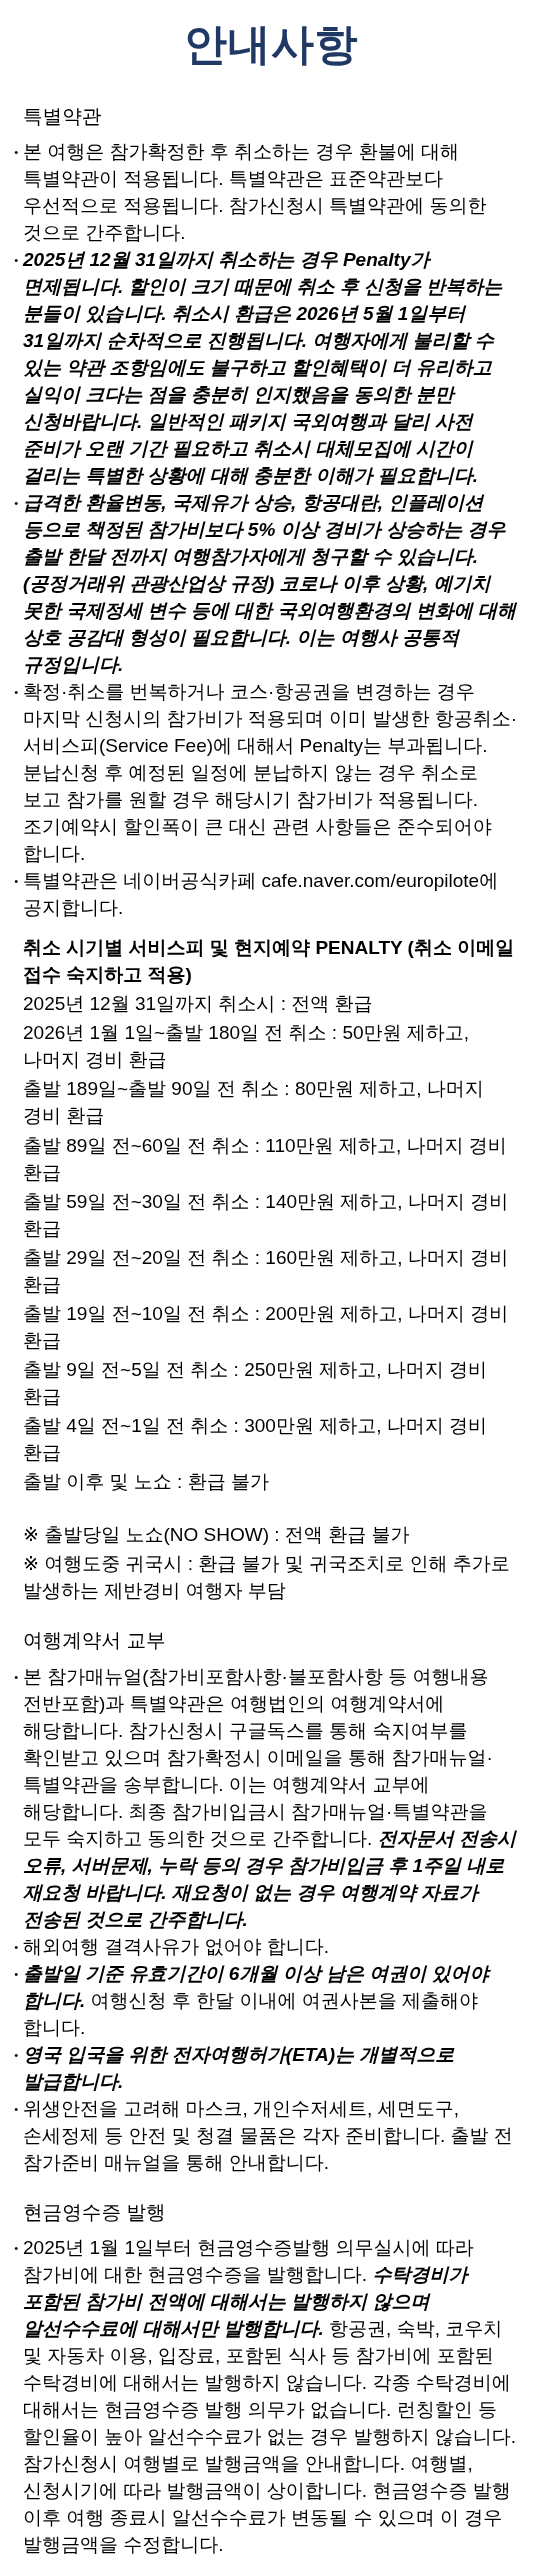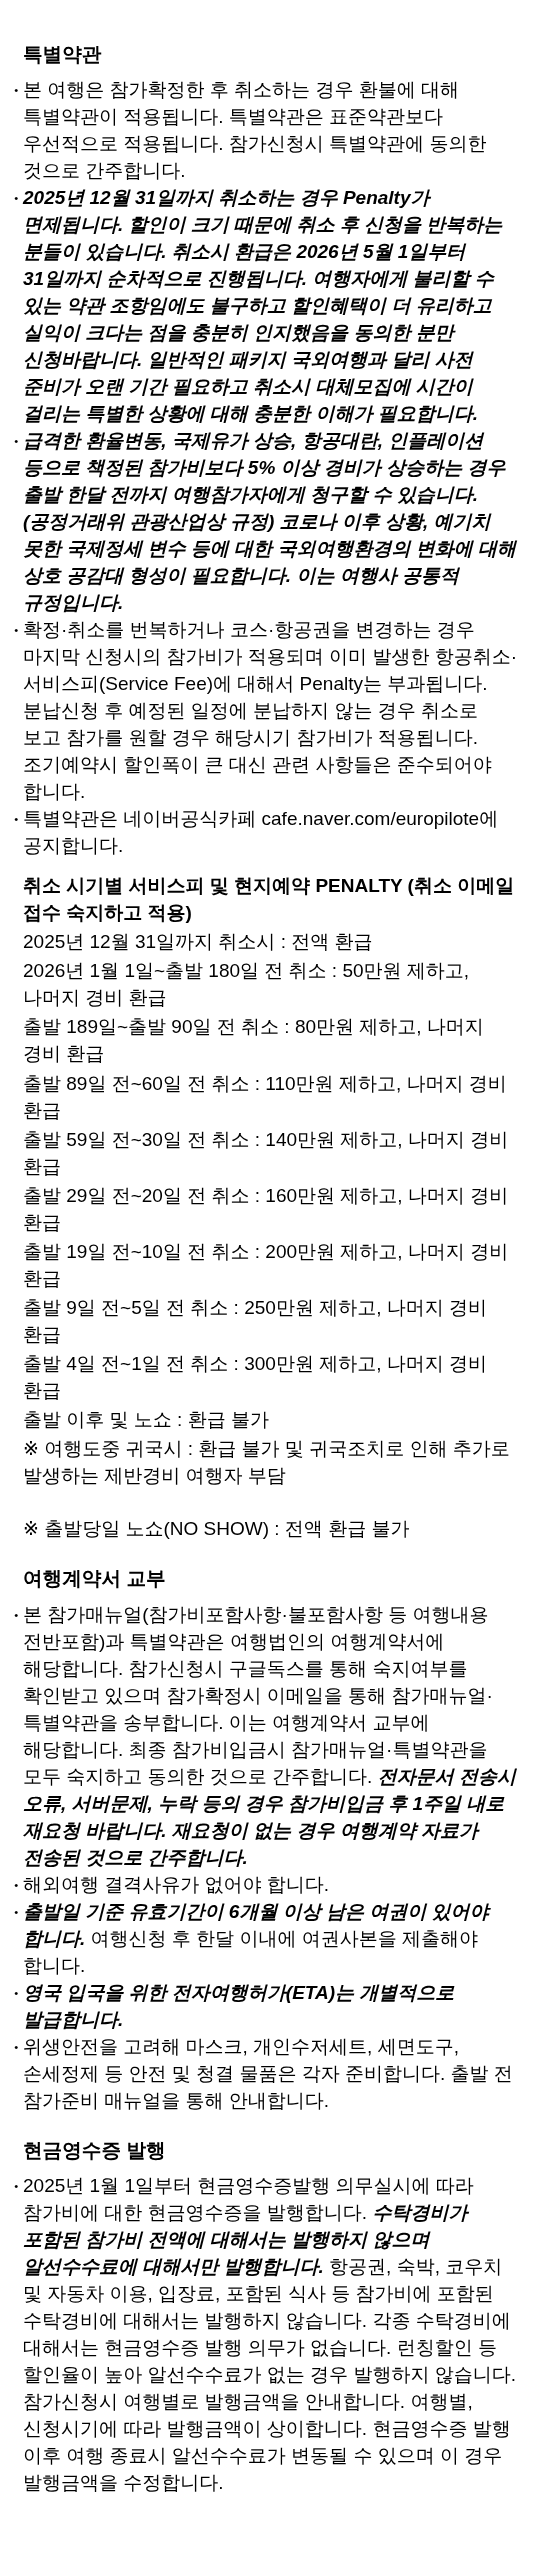--- a/index.html
+++ b/index.html
@@ -19,58 +19,59 @@
   .doc-title{
     font-size:43px;line-height:52px;
     font-weight:900;
     color:#1f3864;
     text-align:center;
     margin:0 0 34px 0;
     letter-spacing:0.5px;
   }
   .section-heading{
     font-size:19.6px;line-height:24px;
-    font-weight:bold;
+    font-weight:normal;
     margin:24px 0 10.3px 0;
   }
   .bullet{position:relative;margin:0;}
   .bullet .marker{
     position:absolute;left:-8.8px;top:1px;
     font-size:11.3px;line-height:26px;
   }
   .subheading{font-weight:bold;margin:13.4px 0 0 0;}
   .sched-line{margin:2.1px 0 0 0;}
   .gap-before{margin-top:26px;}
   b{font-weight:bold;font-style:italic;}
 </style>
 </head>
 <body>
 
 <div class="page">
+  <h1 class="doc-title">안내사항</h1>
   <div>
       <section class="section">
         <h2 class="section-heading">특별약관</h2>
         <p class="bullet"><span class="marker">•</span><span class="btext"><span>본 여행은 참가확정한 후 취소하는 경우 환불에 대해 특별약관이 적용됩니다. 특별약관은 표준약관보다 우선적으로 적용됩니다. 참가신청시 특별약관에 동의한 것으로 간주합니다.</span></span></p>
         <p class="bullet"><span class="marker">•</span><span class="btext"><b>2025년 12월 31일까지 취소하는 경우 Penalty가 면제됩니다. 할인이 크기 때문에 취소 후 신청을 반복하는 분들이 있습니다. 취소시 환급은 2026년 5월 1일부터 31일까지 순차적으로 진행됩니다. 여행자에게 불리할 수 있는 약관 조항임에도 불구하고 할인혜택이 더 유리하고 실익이 크다는 점을 충분히 인지했음을 동의한 분만 신청바랍니다. 일반적인 패키지 국외여행과 달리 사전 준비가 오랜 기간 필요하고 취소시 대체모집에 시간이 걸리는 특별한 상황에 대해 충분한 이해가 필요합니다.</b></span></p>
         <p class="bullet"><span class="marker">•</span><span class="btext"><b>급격한 환율변동, 국제유가 상승, 항공대란, 인플레이션 등으로 책정된 참가비보다 5% 이상 경비가 상승하는 경우 출발 한달 전까지 여행참가자에게 청구할 수 있습니다.(공정거래위 관광산업상 규정) 코로나 이후 상황, 예기치 못한 국제정세 변수 등에 대한 국외여행환경의 변화에 대해 상호 공감대 형성이 필요합니다. 이는 여행사 공통적 규정입니다.</b></span></p>
         <p class="bullet"><span class="marker">•</span><span class="btext"><span>확정·취소를 번복하거나 코스·항공권을 변경하는 경우 마지막 신청시의 참가비가 적용되며 이미 발생한 항공취소·서비스피(Service Fee)에 대해서 Penalty는 부과됩니다. 분납신청 후 예정된 일정에 분납하지 않는 경우 취소로 보고 참가를 원할 경우 해당시기 참가비가 적용됩니다. 조기예약시 할인폭이 큰 대신 관련 사항들은 준수되어야 합니다.</span></span></p>
         <p class="bullet"><span class="marker">•</span><span class="btext"><span>특별약관은 네이버공식카페 cafe.naver.com/europilote에 공지합니다.</span></span></p>
         <p class="subheading">취소 시기별 서비스피 및 현지예약 PENALTY (취소 이메일 접수 숙지하고 적용)</p>
         <p class="sched-line">2025년 12월 31일까지 취소시 : 전액 환급</p>
         <p class="sched-line">2026년 1월 1일~출발 180일 전 취소 : 50만원 제하고, 나머지 경비 환급</p>
         <p class="sched-line">출발 189일~출발 90일 전 취소 : 80만원 제하고, 나머지 경비 환급</p>
         <p class="sched-line">출발 89일 전~60일 전 취소 : 110만원 제하고, 나머지 경비 환급</p>
         <p class="sched-line">출발 59일 전~30일 전 취소 : 140만원 제하고, 나머지 경비 환급</p>
         <p class="sched-line">출발 29일 전~20일 전 취소 : 160만원 제하고, 나머지 경비 환급</p>
         <p class="sched-line">출발 19일 전~10일 전 취소 : 200만원 제하고, 나머지 경비 환급</p>
         <p class="sched-line">출발 9일 전~5일 전 취소 : 250만원 제하고, 나머지 경비 환급</p>
         <p class="sched-line">출발 4일 전~1일 전 취소 : 300만원 제하고, 나머지 경비 환급</p>
         <p class="sched-line">출발 이후 및 노쇼 : 환급 불가</p>
+        <p class="sched-line gap-before">※ 출발당일 노쇼(NO SHOW) : 전액 환급 불가</p>
         <p class="sched-line">※ 여행도중 귀국시 : 환급 불가 및 귀국조치로 인해 추가로 발생하는 제반경비 여행자 부담</p>
-        <p class="sched-line gap-before">※ 출발당일 노쇼(NO SHOW) : 전액 환급 불가</p>
       </section>
       <section class="section">
         <h2 class="section-heading">여행계약서 교부</h2>
         <p class="bullet"><span class="marker">•</span><span class="btext"><span>본 참가매뉴얼(참가비포함사항·불포함사항 등 여행내용 전반포함)과 특별약관은 여행법인의 여행계약서에 해당합니다. 참가신청시 구글독스를 통해 숙지여부를 확인받고 있으며 참가확정시 이메일을 통해 참가매뉴얼·특별약관을 송부합니다. 이는 여행계약서 교부에 해당합니다. 최종 참가비입금시 참가매뉴얼·특별약관을 모두 숙지하고 동의한 것으로 간주합니다. </span><b>전자문서 전송시 오류, 서버문제, 누락 등의 경우 참가비입금 후 1주일 내로 재요청 바랍니다. 재요청이 없는 경우 여행계약 자료가 전송된 것으로 간주합니다.</b></span></p>
       </section>
       <section class="section">
         <p class="bullet"><span class="marker">•</span><span class="btext"><span>해외여행 결격사유가 없어야 합니다.</span></span></p>
         <p class="bullet"><span class="marker">•</span><span class="btext"><b>출발일 기준 유효기간이 6개월 이상 남은 여권이 있어야 합니다.</b><span> 여행신청 후 한달 이내에 여권사본을 제출해야 합니다.</span></span></p>
         <p class="bullet"><span class="marker">•</span><span class="btext"><b>영국 입국을 위한 전자여행허가(ETA)는 개별적으로 발급합니다.</b></span></p>
         <p class="bullet"><span class="marker">•</span><span class="btext"><span>위생안전을 고려해 마스크, 개인수저세트, 세면도구, 손세정제 등 안전 및 청결 물품은 각자 준비합니다. 출발 전 참가준비 매뉴얼을 통해 안내합니다.</span></span></p>

